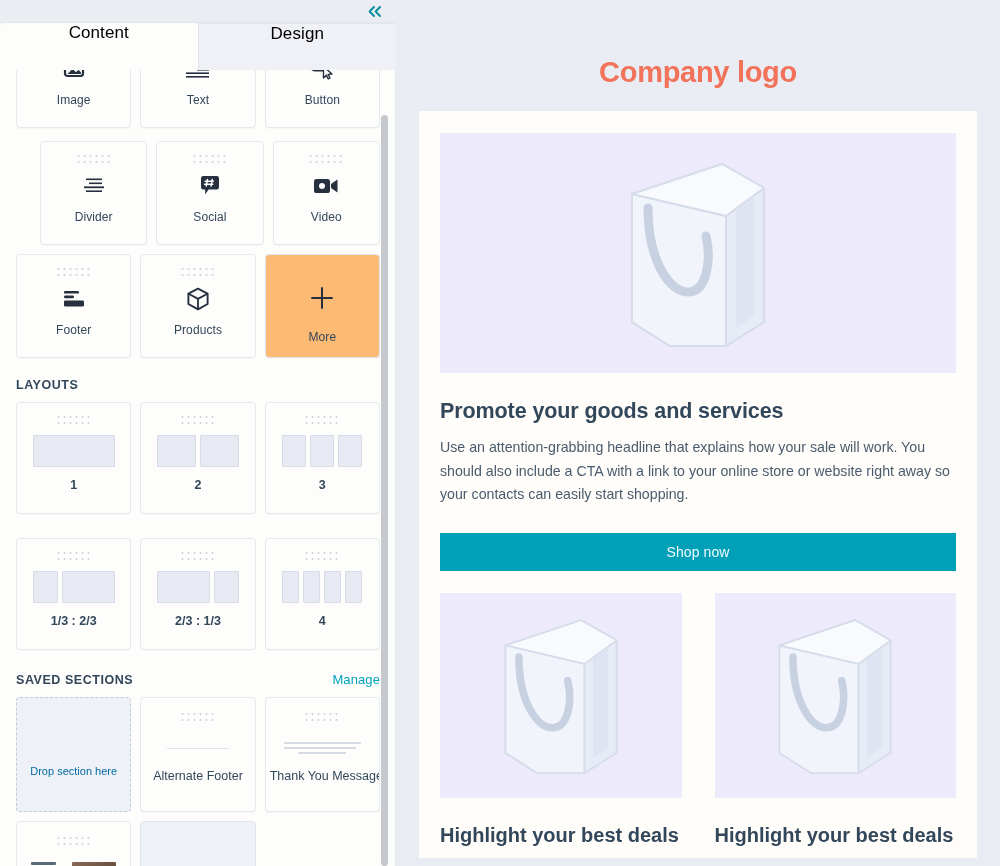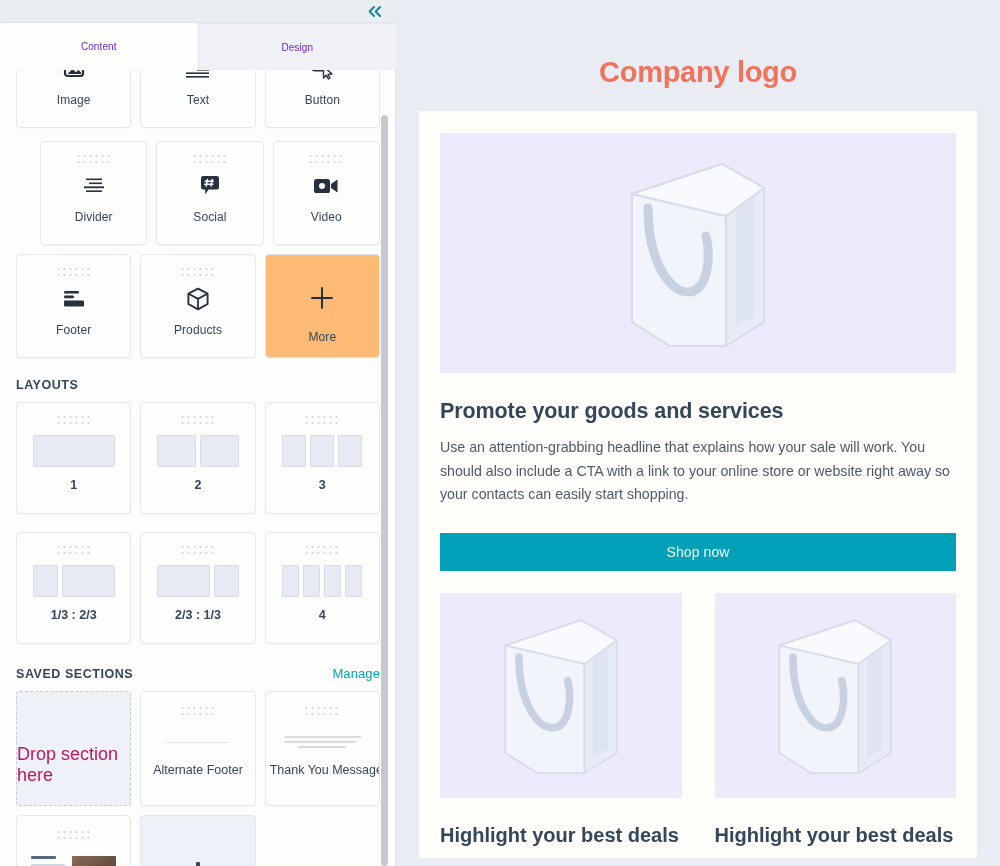--- a/index.html
+++ b/index.html
@@ -55,24 +55,23 @@
 
   .tabs {
     display: flex;
     height: 47px;
     flex: 0 0 47px;
     background: #eaedf2;
   }
   .tab {
     flex: 1 1 50%;
     display: flex;
-    align-items: center;
     justify-content: center;
-    font-size: 10px;
-    color: #6d28d9;
+    font-size: 17px;
+    color: #000000;
     cursor: pointer;
     position: relative;
     letter-spacing: .1px;
   }
   .tab.active {
     background: #fdfdfb;
     border-top-left-radius: 3px;
     border-top-right-radius: 3px;
   }
   .tab.inactive {
@@ -249,22 +248,22 @@
     box-sizing: border-box;
   }
   .saved-card.dropzone {
     background: #eef1f8;
     border: 1px dashed #c3cbdb;
     box-shadow: none;
     align-items: center;
     justify-content: center;
   }
   .saved-card.dropzone .droptext {
-    font-size: 18px;
-    color: #be185d;
+    font-size: 11px;
+    color: #0369a1;
     margin-top: 32px;
   }
   .mini-lines {
     position: absolute;
     top: 44px;
     left: 18px; right: 18px;
   }
   .mini-lines i {
     display: block;
     height: 2px;
@@ -686,21 +685,21 @@
             </span>
           <div class="layout-preview">
               <span style="width:24px"></span>
               <span style="width:24px"></span>
               <span style="width:24px"></span>
             </div>
           <span class="llabel">3</span>
         </div>
       </div>
 
-      <div class="layout-grid" style="margin-top:18px;">
+      <div class="layout-grid" style="margin-top:24px;">
         <div class="layout-card">
           <span class="dots dots-handle">
               <i></i>
               <i></i>
               <i></i>
               <i></i>
               <i></i>
               <i></i>
               <i></i>
               <i></i>

